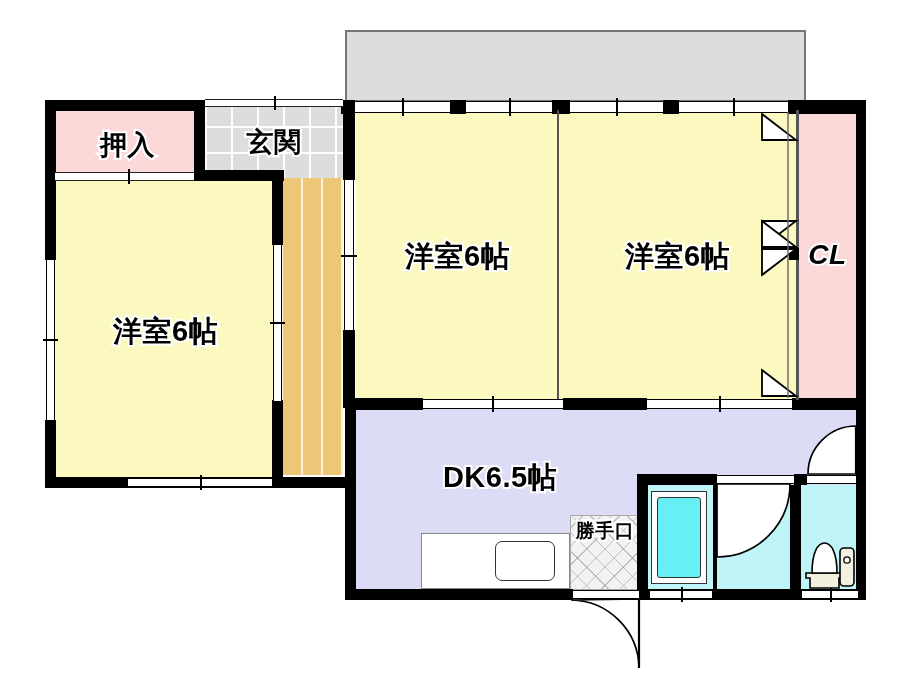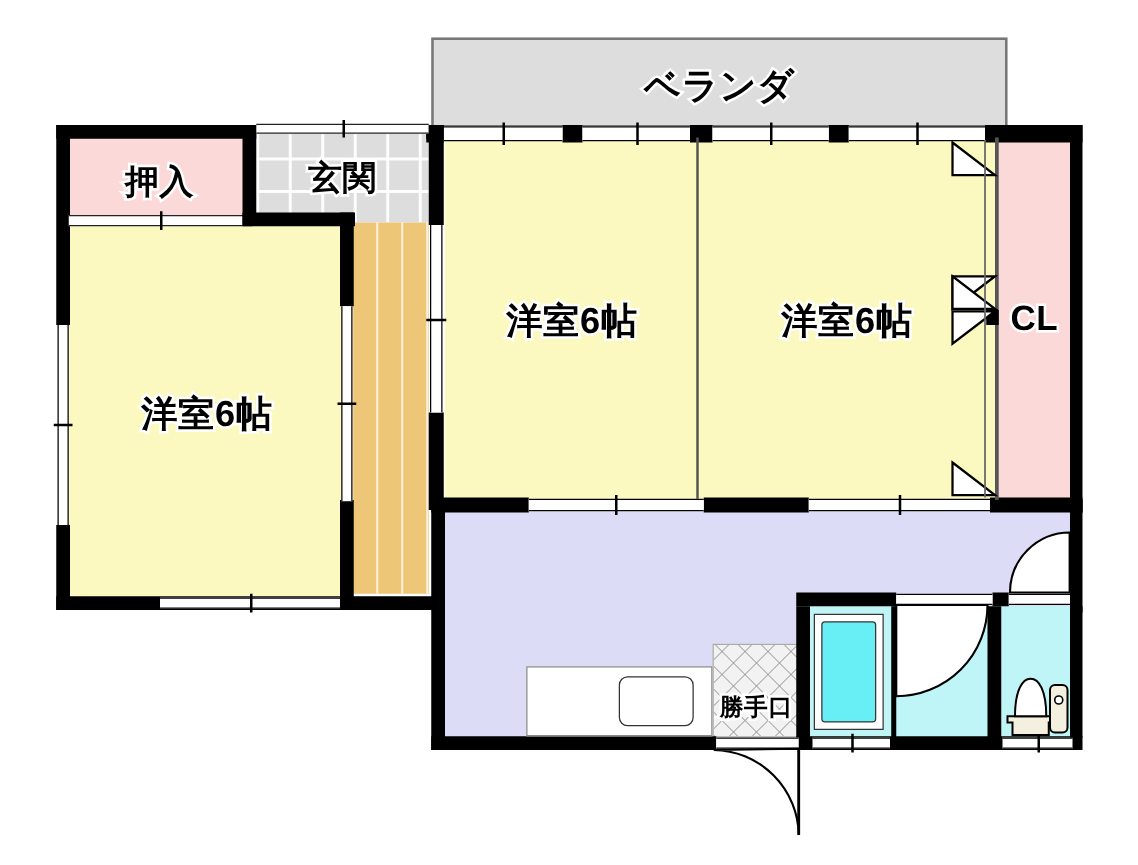--- a/index.html
+++ b/index.html
@@ -103,21 +103,20 @@
   .swing.tl { border-radius: 100% 0 0 0; border-width:1.6px 0 0 1.6px; }
 
   svg.overlay { position:absolute; left:0; top:0; width:910px; height:692px; pointer-events:none; }
 </style>
 </head>
 <body>
 
 <div id="plan">
 
   <div class="abs fill-gray" style="left:345px; top:30px; width:461px; height:72px; border:2px solid #777;"></div>
-  <div class="label big" style="left:345px; top:49px; width:461px;">ベランダ</div>
 
   <div class="abs fill-pink" style="left:55px; top:110px; width:145px; height:67px;"></div>
 
   <div class="abs tile" style="left:205px; top:100px; width:138px; height:78px;"></div>
 
   <div class="abs fill-yellow" style="left:55px; top:177px; width:221px; height:300px;"></div>
 
   <div class="abs wood" style="left:281px; top:178px; width:62px; height:297px;"></div>
 
   <div class="abs fill-yellow" style="left:356px; top:110px; width:203px; height:290px;"></div>
@@ -283,16 +282,17 @@
       <path d="M 639 599 L 639 668 A 69 69 0 0 0 571 600 Z" fill="#ffffff" stroke="#000" stroke-width="1.7" transform="translate(0,0)"></path>
       <line x1="639" y1="599" x2="639" y2="668" stroke="#000" stroke-width="2.2"></line>
     </g>
   </svg>
 
   <div class="label mid" style="left:205px; top:124px; width:138px;">玄関</div>
   <div class="label mid" style="left:55px; top:127px; width:145px;">押入</div>
   <div class="label big" style="left:55px; top:312px; width:221px;">洋室6帖</div>
   <div class="label big" style="left:356px; top:237px; width:203px;">洋室6帖</div>
   <div class="label big" style="left:559px; top:237px; width:237px;">洋室6帖</div>
-  <div class="label cl" style="left:799px; top:239px; width:57px;">CL</div>
-  <div class="label small" style="left:570px; top:553px; width:70px;">勝手口</div>
+  <div class="label cl" style="left:799px; top:239px; width:57px;font-style:italic;">CL</div>
+  <div class="label big" style="left:355px; top:458px; width:290px;">DK6.5帖</div>
+  <div class="label small" style="left:570px; top:518px; width:70px;">勝手口</div>
 
 </div>
 
 </body></html>

